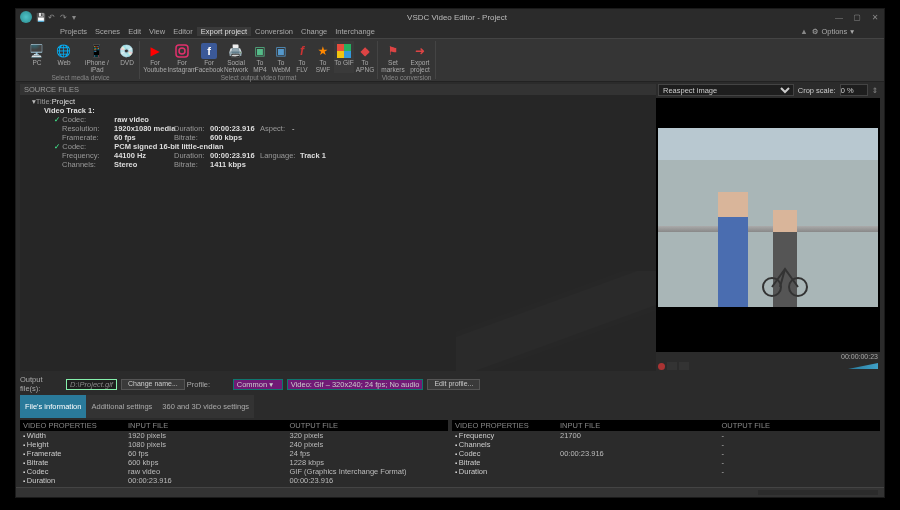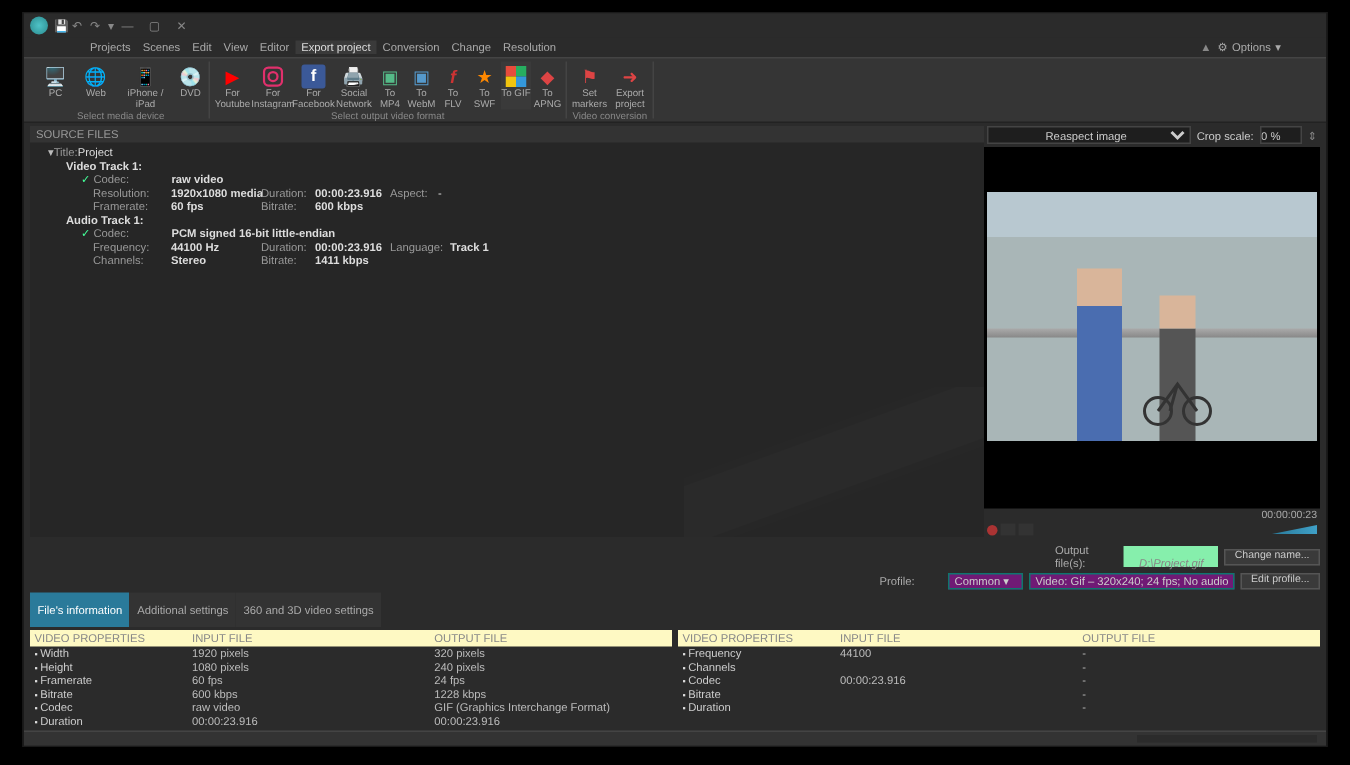--- a/index.html
+++ b/index.html
@@ -46,57 +46,57 @@
 .tree .ind3 { padding-left: 30px; }
 .tree .k { color: #999; display: inline-block; }
 .tree .v { color: #ddd; }
 .tree .check { color: #4f9; margin-right: 2px; }
 .filmstrip { position: absolute; right: 0; bottom: 0; width: 200px; height: 100px; opacity: 0.15; overflow: hidden; pointer-events: none; }
 .filmstrip svg { width: 100%; height: 100%; }
 
 
 .right-top { display: flex; gap: 4px; font-size: 7.5px; align-items: center; padding: 0 2px 2px; }
 .right-top select, .right-top input { background: #1e1e1e; border: 1px solid #444; color: #ccc; font-size: 7.5px; height: 12px; }
-.right-top select { flex: 1; padding-left: 34px; }
+.right-top select { flex: 1; }
 .right-top input { width: 28px; }
 .preview { flex: 1; background: #000; position: relative; }
 .preview .frame { position: absolute; left: 2px; right: 2px; top: 30px; bottom: 45px; background: linear-gradient(to bottom, #b8c8d0 0%, #b8c8d0 18%, #a9b6b7 18%, #a9b6b7 100%); overflow: hidden; }
 .preview .figure { position: absolute; bottom: 0; }
 .preview .f1 { left: 60px; width: 30px; height: 90px; background: #4a6db0; }
 .preview .f1t { left: 60px; bottom: 90px; width: 30px; height: 25px; background: #d9b59a; }
 .preview .f2 { left: 115px; width: 24px; height: 75px; background: #555; }
 .preview .f2t { left: 115px; bottom: 75px; width: 24px; height: 22px; background: #d9b59a; }
 .preview .bike { position: absolute; left: 102px; bottom: 10px; width: 50px; height: 40px; }
 .preview .rail { position: absolute; left: 0; right: 0; top: 55%; height: 6px; background: linear-gradient(to bottom, #aaa, #888); }
 .timecode { text-align: right; font-size: 7px; color: #aaa; padding: 1px 2px; }
 .pv-ctrl { height: 10px; display: flex; align-items: center; gap: 2px; padding: 0 2px; }
 .pv-ctrl .c { width: 10px; height: 8px; background: #333; }
 .pv-ctrl .rec { background: #a33; border-radius: 50%; width: 7px; height: 7px; }
 .pv-ctrl .sp { flex: 1; }
 .pv-ctrl .vol { width: 30px; height: 6px; background: linear-gradient(to right, #2a7a9a, #3fa0c7); clip-path: polygon(0 100%, 100% 0, 100% 100%); }
 
 
-.output { padding: 2px 4px; font-size: 7.5px; display: flex; flex-direction: column; gap: 2px; align-items: flex-end; }
+.output { padding: 2px 4px; font-size: 7.5px; display: flex; flex-direction: row; gap: 2px; }
 .orow { display: flex; align-items: center; gap: 4px; }
 .orow label { width: 42px; color: #aaa; }
-.orow .field { flex: 1; background: #1e1e1e; border: 7px solid #86efac; height: 11px; padding: 0 3px; color: #888; font-style: italic; }
+.orow .field { flex: 1; background: #1e1e1e; border: 1px solid #86efac; height: 11px; padding: 0 3px; color: #888; font-style: italic; }
 .orow .sel { background: #701a75; border: 1px solid #0f766e; height: 11px; color: #ccc; padding: 0 3px; }
 .orow .sel.s1 { width: 50px; }
 .orow .sel.s2 { flex: 1; }
 .orow .btn { background: #3a3a3a; border: 1px solid #555; height: 11px; padding: 0 6px; color: #ccc; font-size: 7px; min-width: 52px; text-align: center; }
 
 
 .tabs { display: flex; font-size: 7.5px; padding: 0 4px; }
 .tab { padding: 7px 5px; background: #333; color: #aaa; }
 .tab.active { background: #2a7a9a; color: #fff; }
 
 
 .props { display: flex; padding: 2px 4px; gap: 4px; font-size: 7.5px; }
 .pcol { flex: 1; }
-.phead { display: flex; background: #fef9c3; color: #888; justify-content: center; }
+.phead { display: flex; background: #000000; color: #888; justify-content: center; }
 .phead .ph { padding: 1px 3px; }
 .phead .ph1 { width: 105px; }
 .phead .ph2, .phead .ph3 { flex: 1; }
 .prow { display: flex; }
 .prow .pk { width: 105px; padding: 0 3px; color: #ccc; }
 .prow .pk::before { content: "▪ "; color: #ddd; font-size: 6px; }
 .prow .pv1, .prow .pv2 { flex: 1; padding: 0 3px; color: #bbb; }
 
 
 .status { height: 10px; background: #333; border-top: 1px solid #444; display: flex; justify-content: flex-end; align-items: center; padding: 0 6px; font-size: 7px; color: #2a7a9a; }
@@ -109,37 +109,38 @@
 <div class="app">
 
   <div class="titlebar">
     <div class="logo"></div>
     <div class="tb-icons">
       <span class="tb-icon">💾</span>
       <span class="tb-icon">↶</span>
       <span class="tb-icon">↷</span>
       <span class="tb-icon">▾</span>
     </div>
+    <div class="title">VSDC Video Editor - Project</div>
     <div class="win-ctrl">
       <span>—</span>
       <span>▢</span>
       <span>✕</span>
     </div>
   </div>
 
   <div class="menubar">
     <span class="mitem">Projects</span>
     <span class="mitem">Scenes</span>
     <span class="mitem">Edit</span>
     <span class="mitem">View</span>
     <span class="mitem">Editor</span>
     <span class="mitem active">Export project</span>
     <span class="mitem">Conversion</span>
     <span class="mitem">Change</span>
-    <span class="mitem">Resolution</span>
+    <span class="mitem">Interchange</span>
     <span class="spacer"></span>
     <span style="color:#888;margin-right:4px;">▲</span>
     <span class="opt">
       <span>⚙</span>
       <span>Options</span>
       <span>▾</span>
     </span>
   </div>
 
   <div class="ribbon">
@@ -273,23 +274,20 @@
             <b class="v" style="width:50px;display:inline-block;">00:00:23.916</b>
             <span class="k" style="width:32px;">Aspect:</span>
             <span class="v">-</span>
           </div>
         <div class="row ind3">
             <span style="width:8px;"></span>
             <span class="k" style="width:52px;">Framerate:</span>
             <b class="v" style="width:60px;display:inline-block;">60 fps</b>
             <span class="k" style="width:36px;">Bitrate:</span>
             <b class="v">600 kbps</b>
-          </div>
-        <div class="row ind2">
-            <b class="v">Audio Track 1:</b>
           </div>
         <div class="row ind3">
             <span class="check">✓</span>
             <span class="k" style="width:52px;">Codec:</span>
             <b class="v">PCM signed 16-bit little-endian</b>
           </div>
         <div class="row ind3">
             <span style="width:8px;"></span>
             <span class="k" style="width:52px;">Frequency:</span>
             <b class="v" style="width:60px;display:inline-block;">44100 Hz</b>
@@ -408,21 +406,21 @@
         </div>
       </div>
     <div class="pcol" id="pright">
       <div class="phead">
           <span class="ph ph1">VIDEO PROPERTIES</span>
           <span class="ph ph2">INPUT FILE</span>
           <span class="ph ph3">OUTPUT FILE</span>
         </div>
     <div class="prow">
           <span class="pk">Frequency</span>
-          <span class="pv1">44100</span>
+          <span class="pv1">21700</span>
           <span class="pv2">-</span>
         </div>
         <div class="prow">
           <span class="pk">Channels</span>
           <span class="pv1"></span>
           <span class="pv2">-</span>
         </div>
         <div class="prow">
           <span class="pk">Codec</span>
           <span class="pv1">00:00:23.916</span>

